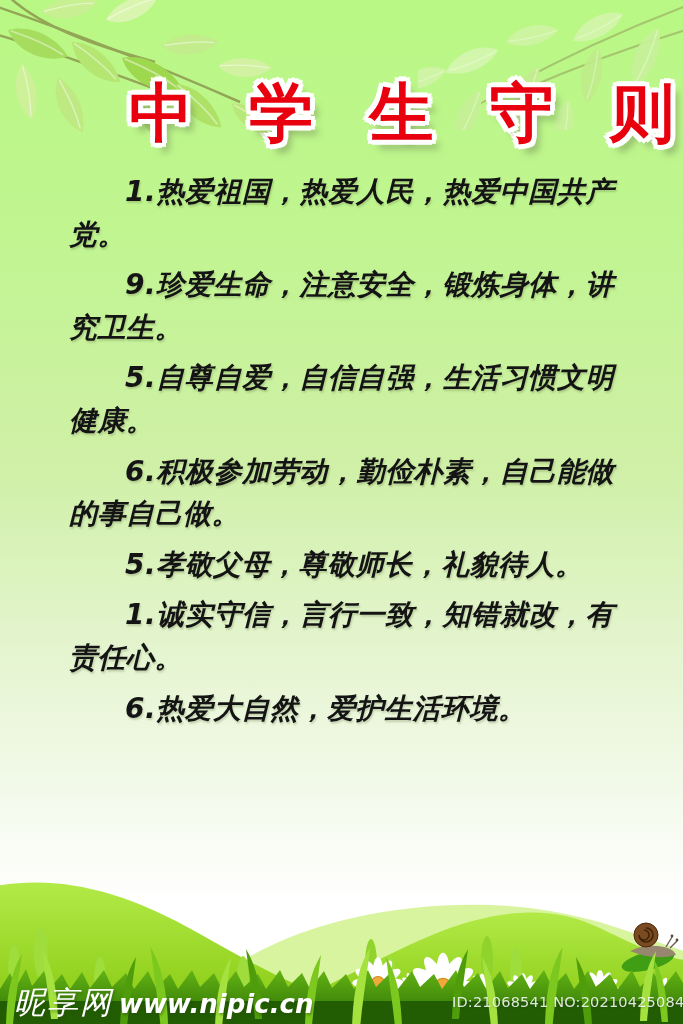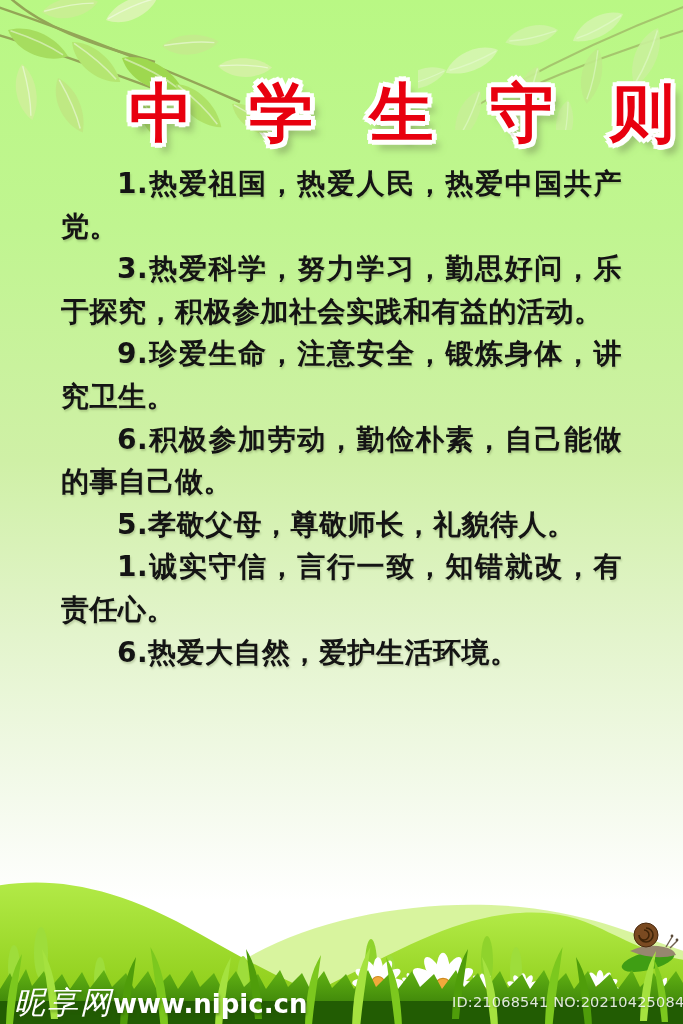--- a/index.html
+++ b/index.html
@@ -21,28 +21,28 @@
       -4px -4px 0 #fff,4px -4px 0 #fff,-4px 4px 0 #fff,4px 4px 0 #fff,
       -5px 0 0 #fff,5px 0 0 #fff,0 -5px 0 #fff,0 5px 0 #fff,
       7px 9px 7px rgba(110,130,80,.55);
   }
   .rules{
     position:absolute;z-index:3;left:61px;top:163px;width:561px;
     font-weight:bold;font-size:28px;line-height:42.6px;color:#141414;
     text-align:justify;text-justify:inter-ideograph;letter-spacing:.5px;
     text-shadow:1px 2px 2px rgba(100,120,70,.30);
   }
-  .rules p{margin:0;text-indent:2em;}
+  .rules p{margin:8px;text-indent:2em;font-style:italic;}
   .scene{position:absolute;z-index:2;left:0;bottom:0;}
   .watermark{
     position:absolute;z-index:4;left:14px;top:982px;color:#ffffff;
     text-shadow:1px 2px 3px rgba(40,80,10,.55);white-space:nowrap;
   }
   .watermark .site-name{font-size:31px;font-weight:normal;font-style:italic;letter-spacing:2px;}
-  .watermark .site-url{font-size:26px;font-weight:bold;}
+  .watermark .site-url{font-size:26px;font-weight:bold;font-style:italic;margin-left:6px;}
   .footer-id{
     position:absolute;z-index:4;left:452px;top:994px;width:225px;
     font-size:14.5px;color:rgba(255,255,255,.85);letter-spacing:.2px;white-space:nowrap;
     text-shadow:0 1px 2px rgba(30,70,10,.35);
   }
 </style>
 </head>
 <body>
 
 <div class="poster">
@@ -91,22 +91,22 @@
       <use href="#leaf" transform="translate(62,90) rotate(132)" fill="#c9ee99"></use>
       <use href="#leaf" transform="translate(28,70) rotate(178) scale(.9)" fill="#d6f3b2"></use>
       <use href="#leaf" transform="translate(150,100) rotate(115) scale(.85)" fill="#cdefa0"></use>
     </g>
   </svg>
 
   <h1 class="title">中 学 生 守 则</h1>
 
   <div class="rules">
     <p>1.热爱祖国，热爱人民，热爱中国共产党。</p>
-    <p>3.热爱科学，努力学习，勤思好问，乐于探究，积极参加社会实践和有益的活动。</p>
     <p>9.珍爱生命，注意安全，锻炼身体，讲究卫生。</p>
+    <p>5.自尊自爱，自信自强，生活习惯文明健康。</p>
     <p>6.积极参加劳动，勤俭朴素，自己能做的事自己做。</p>
     <p>5.孝敬父母，尊敬师长，礼貌待人。</p>
     <p>1.诚实守信，言行一致，知错就改，有责任心。</p>
     <p>6.热爱大自然，爱护生活环境。</p>
   </div>
 
   <svg class="scene" width="683" height="175" viewBox="0 0 683 175">
     <defs>
       <linearGradient id="hillGrad" x1="0" y1="0" x2="0" y2="1">
         <stop offset="0" stop-color="#b2ea47"></stop>

